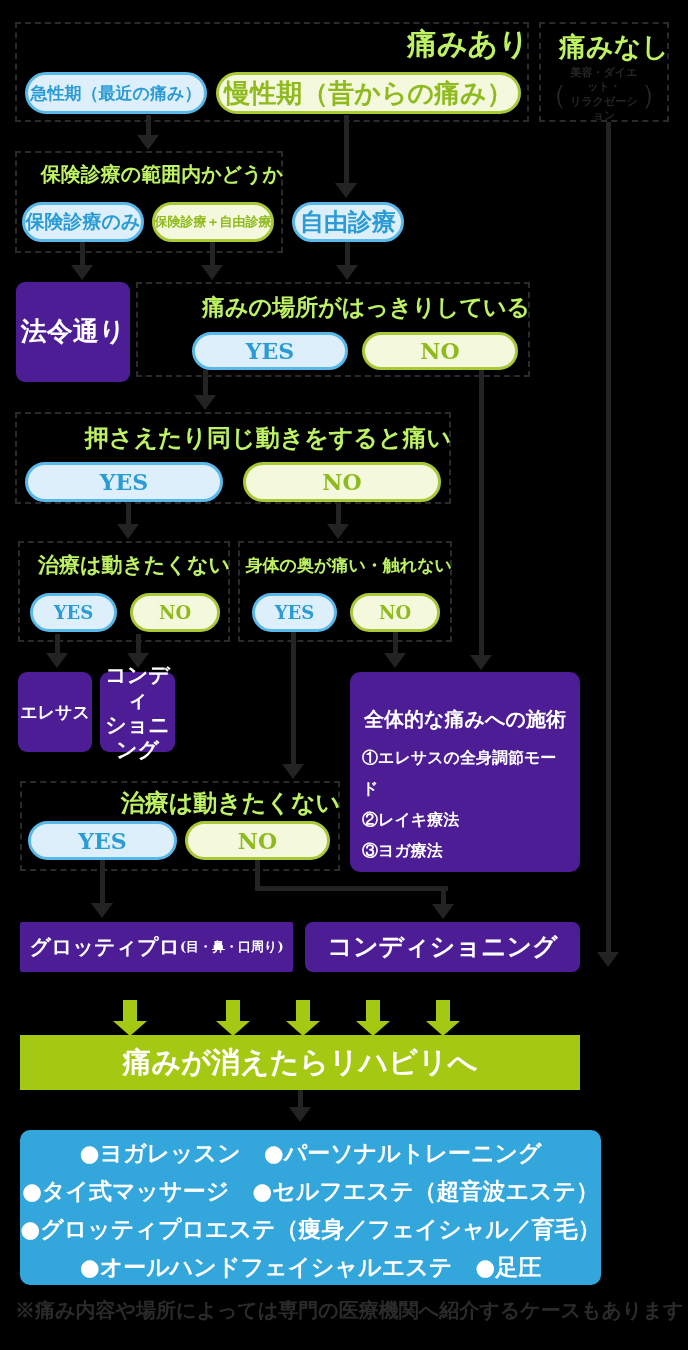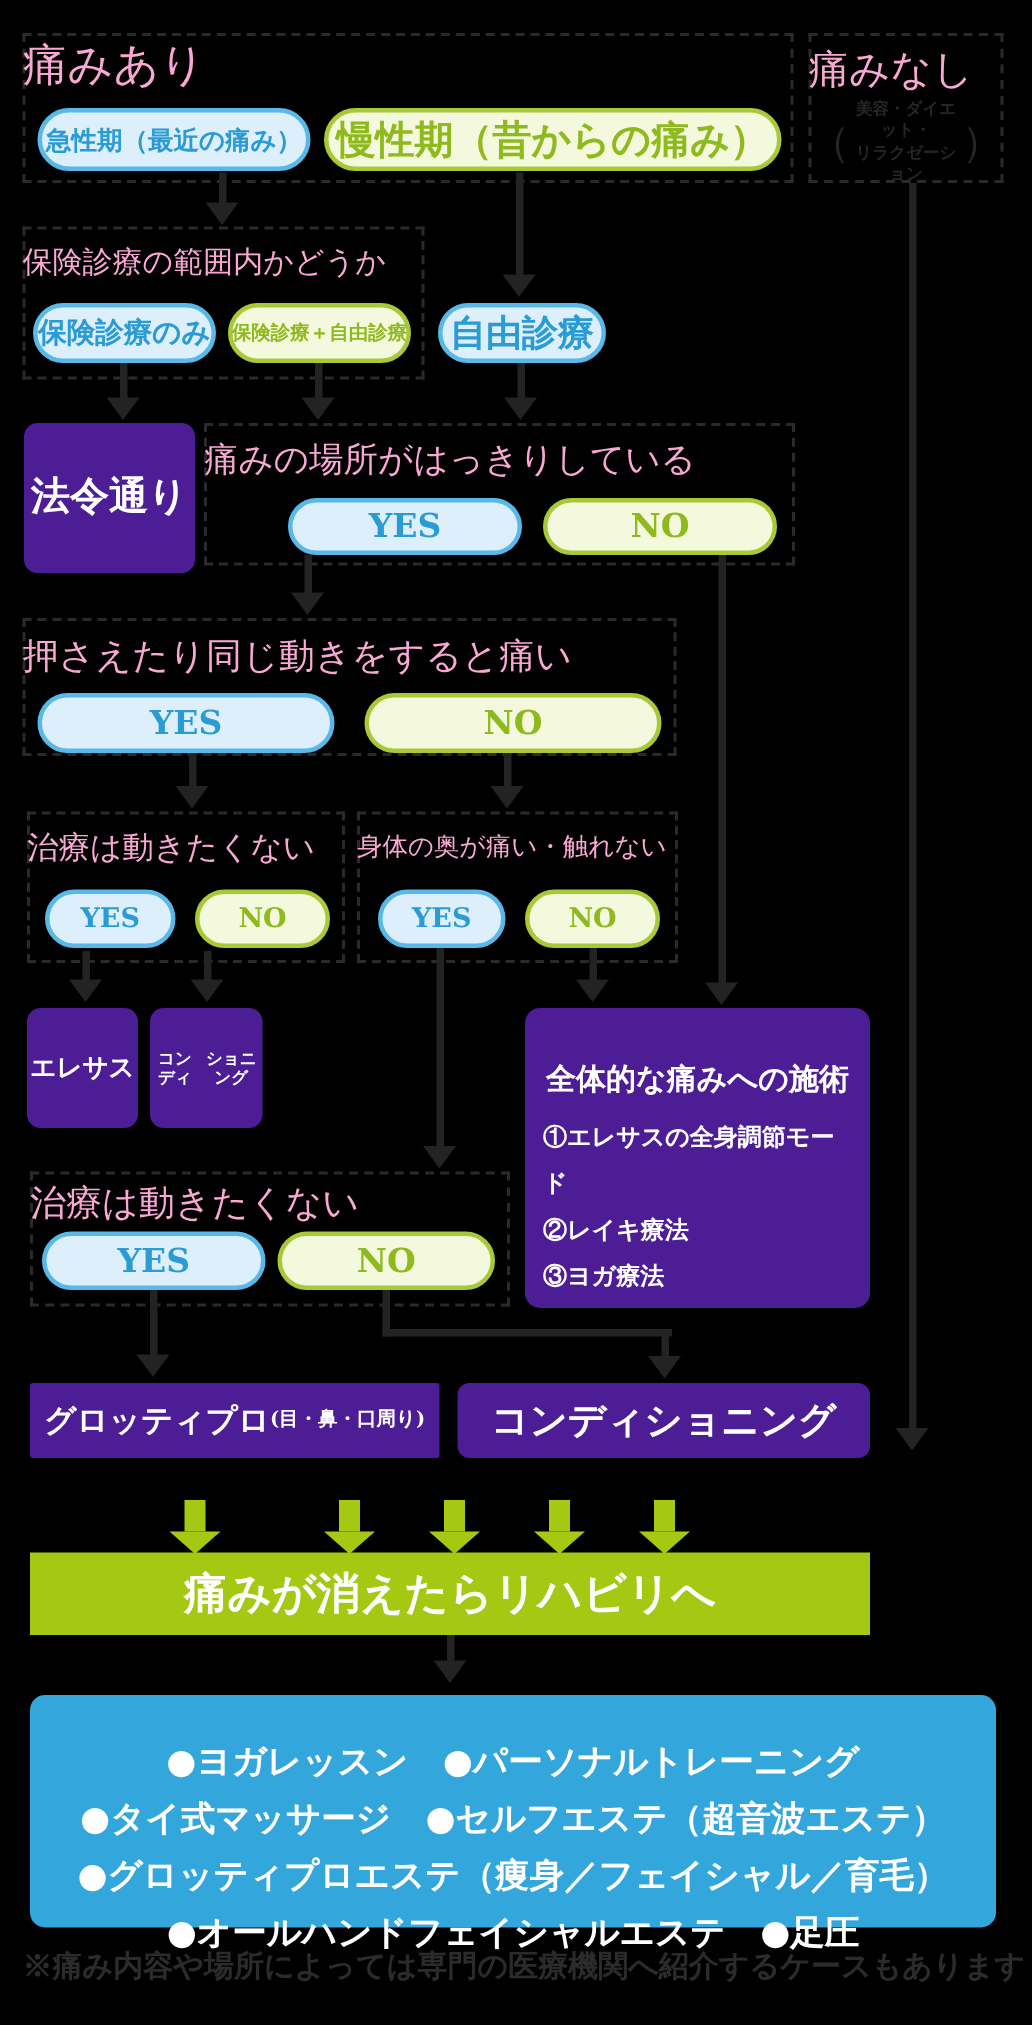--- a/index.html
+++ b/index.html
@@ -1,20 +1,20 @@
 <!DOCTYPE html>
 <html><head>
 <meta charset="utf-8">
 <style>
   html,body{margin:0;padding:0;background:#000;}
   #canvas{position:relative;width:688px;height:1350px;background:#000;overflow:hidden;
           font-family:"DejaVu Serif","Liberation Serif",serif;}
   .abs{position:absolute;box-sizing:border-box;}
   .dashed{border:2px dashed #2a2a2a;}
-  .dtitle{color:#f9a8d4;font-weight:normal;text-align:left;line-height:1.15;}
+  .dtitle{color:#bef264;font-weight:bold;text-align:right;line-height:1.15;}
   .pill{border-radius:999px;display:flex;align-items:center;justify-content:center;
         font-weight:bold;white-space:nowrap;}
   .pill.blue{background:#dceffa;border:3px solid #57b8e9;color:#2a9bd5;}
   .pill.green{background:#f4f9dd;border:3px solid #a9c835;color:#8fba1d;}
   .solid{background:#4c1d95;color:#ffffff;display:flex;align-items:center;justify-content:center;
          font-weight:bold;border-radius:9px;text-align:center;line-height:1.2;}
   .stem{background:#232323;}
   .ahead{width:0;height:0;border-left:11px solid transparent;border-right:11px solid transparent;
          border-top:15px solid #232323;}
   .gstem{background:#a5c913;}
@@ -72,21 +72,21 @@
   <div class="abs dtitle" style="left:18px;top:553px;width:212px;font-size:21px;">治療は動きたくない</div>
   <div class="abs pill blue" style="left:30px;top:593px;width:87px;height:39px;font-size:18px;">YES</div>
   <div class="abs pill green" style="left:130px;top:593px;width:90px;height:39px;font-size:18px;">NO</div>
 
   <div class="abs dashed" style="left:238px;top:541px;width:214px;height:101px;"></div>
   <div class="abs dtitle" style="left:238px;top:556px;width:214px;font-size:17px;">身体の奥が痛い・触れない</div>
   <div class="abs pill blue" style="left:252px;top:593px;width:85px;height:39px;font-size:18px;">YES</div>
   <div class="abs pill green" style="left:350px;top:593px;width:90px;height:39px;font-size:18px;">NO</div>
 
   <div class="abs solid" style="left:18px;top:672px;width:74px;height:80px;font-size:17px;">エレサス</div>
-  <div class="abs solid" style="left:100px;top:672px;width:75px;height:80px;font-size:11px;flex-direction:row;">
+  <div class="abs solid" style="left:100px;top:672px;width:75px;height:80px;font-size:21px;flex-direction:column;">
     <span>コンディ</span>
     <span>ショニング</span>
   </div>
 
   <div class="abs solid" style="left:350px;top:672px;width:230px;height:200px;border-radius:10px;"></div>
   <div class="abs" style="left:360px;top:706px;width:210px;color:#fff;font-weight:bold;font-size:20px;text-align:center;">全体的な痛みへの施術</div>
   <div class="abs" style="left:362px;top:742px;width:210px;color:#fff;font-weight:bold;font-size:16px;line-height:31px;">
     <div>①エレサスの全身調節モード</div>
     <div>②レイキ療法</div>
     <div>③ヨガ療法</div>
@@ -109,21 +109,21 @@
   <div class="abs ghead" style="left:216px;top:1021px;"></div>
   <div class="abs gstem" style="left:296px;top:1000px;width:14px;height:21px;"></div>
   <div class="abs ghead" style="left:286px;top:1021px;"></div>
   <div class="abs gstem" style="left:366px;top:1000px;width:14px;height:21px;"></div>
   <div class="abs ghead" style="left:356px;top:1021px;"></div>
   <div class="abs gstem" style="left:436px;top:1000px;width:14px;height:21px;"></div>
   <div class="abs ghead" style="left:426px;top:1021px;"></div>
 
   <div class="abs greenbar" style="left:20px;top:1035px;width:560px;height:55px;font-size:29px;">痛みが消えたらリハビリへ</div>
 
-  <div class="abs menu" style="left:20px;top:1130px;width:644px;height:155px;padding-top:26px;">
+  <div class="abs menu" style="left:20px;top:1130px;width:581px;height:155px;padding-top:4px;">
     <div>●ヨガレッスン　●パーソナルトレーニング</div>
     <div>●タイ式マッサージ　●セルフエステ（超音波エステ）</div>
     <div>●グロッティプロエステ（痩身／フェイシャル／育毛）</div>
     <div>●オールハンドフェイシャルエステ　●足圧</div>
   </div>
 
   <div class="abs note" style="left:15px;top:1297px;width:673px;">※痛み内容や場所によっては専門の医療機関へ紹介するケースもあります</div>
 
   <div class="abs stem" style="left:146px;top:115px;width:5px;height:21px;"></div>
   <div class="abs ahead" style="left:137px;top:135px;"></div>

